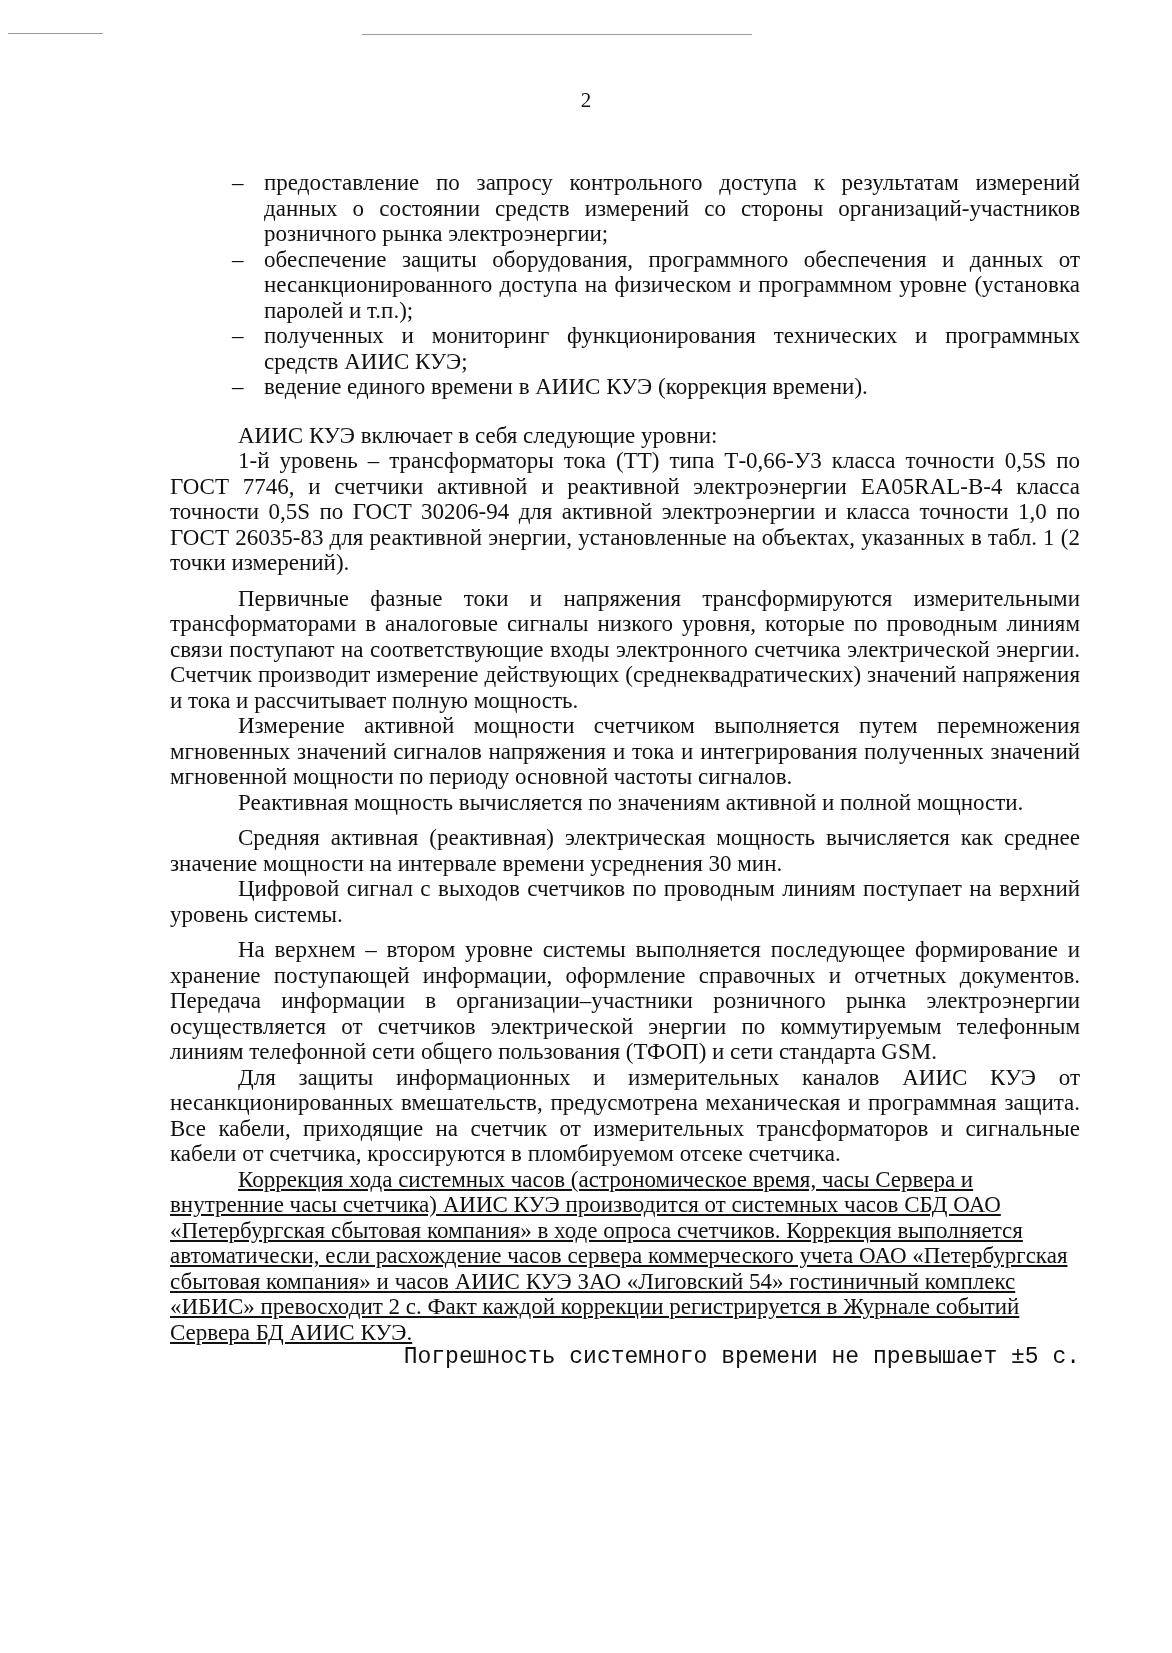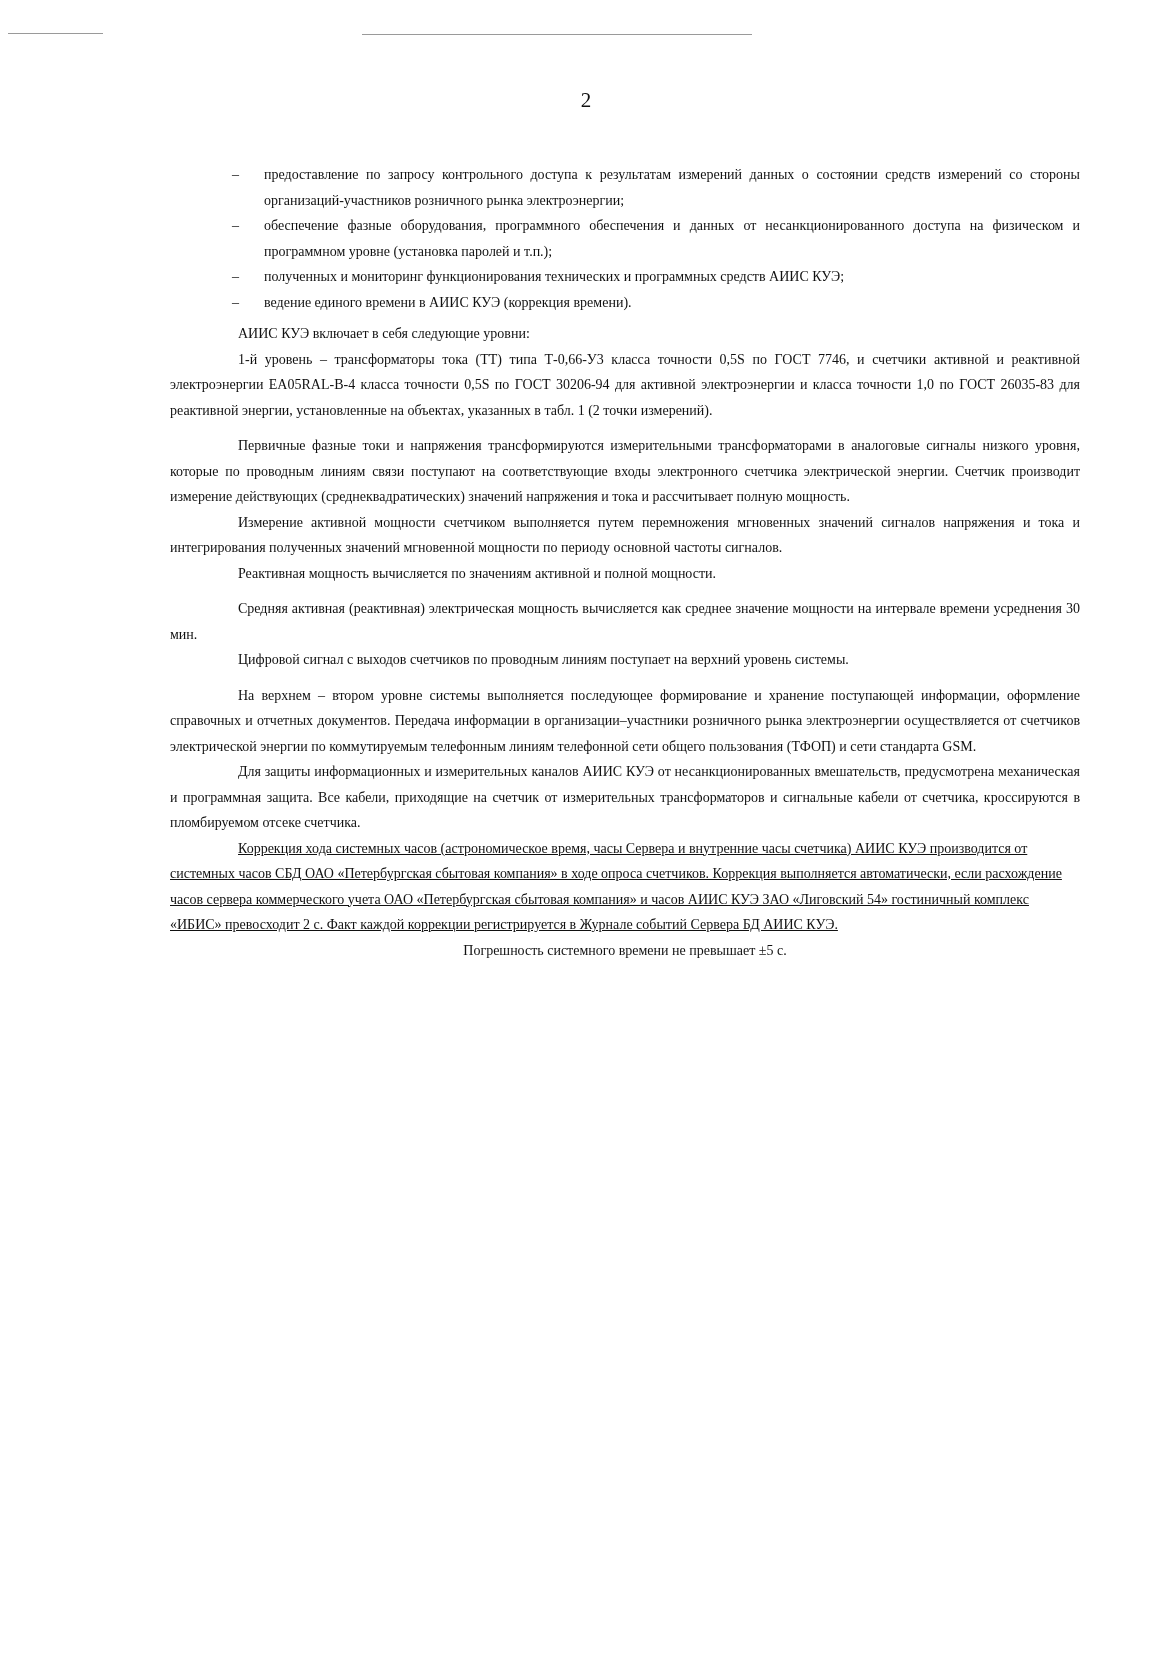--- a/index.html
+++ b/index.html
@@ -1,51 +1,51 @@
 <!DOCTYPE html>
 <html><head>
 <meta charset="utf-8">
 <style>
   html, body { margin: 0; padding: 0; background: #ffffff; }
   body { width: 1172px; height: 1653px; position: relative; overflow: hidden;
          font-family: "Liberation Serif", "DejaVu Serif", serif; color: #111; }
   .scan-line { position: absolute; height: 1px; background: #9a9a9a; }
   .page-number { position: absolute; top: 88px; left: 0; width: 1172px; text-align: center;
                  font-size: 21px; }
-  .content { position: absolute; left: 170px; top: 162px; width: 910px;
-             font-size: 14px; line-height: 25.5px; }
+  .content { position: absolute; left: 170px; top: 170px; width: 910px;
+             font-size: 23px; line-height: 25.5px; }
   .bullets { margin: 0 0 0 62px; padding: 0; list-style: none; }
   .bullets li { position: relative; padding-left: 32px; text-align: justify; }
   .bullets li::before { content: "–"; position: absolute; left: 0; }
   p { margin: 0; text-align: justify; }
   .indent { text-indent: 68px; }
   .gap { margin-top: 10px; font-family: Liberation Serif, serif; }
-  .gap-s { margin-top: 6px; }
+  .gap-s { margin-top: 23px; }
   .last-left { text-align-last: left; text-decoration: underline; }
 </style>
 </head>
 <body>
 
 <div class="scan-line" style="top:33px;left:8px;width:95px;"></div>
 <div class="scan-line" style="top:34px;left:362px;width:390px;"></div>
 
 <div class="page-number">2</div>
 
 <div class="content">
   <ul class="bullets">
     <li>предоставление по запросу контрольного доступа к результатам измерений данных о состоянии средств измерений со стороны организаций-участников розничного рынка электроэнергии;</li>
-    <li>обеспечение фазные оборудования, программного обеспечения и данных от несанкционированного доступа на физическом и программном уровне (установка паролей и т.п.);</li>
+    <li>обеспечение защиты оборудования, программного обеспечения и данных от несанкционированного доступа на физическом и программном уровне (установка паролей и т.п.);</li>
     <li>полученных и мониторинг функционирования технических и программных средств АИИС КУЭ;</li>
     <li>ведение единого времени в АИИС КУЭ (коррекция времени).</li>
   </ul>
 
   <p class="indent gap-s">АИИС КУЭ включает в себя следующие уровни:</p>
   <p class="indent">1-й уровень – трансформаторы тока (ТТ) типа Т-0,66-У3 класса точности 0,5S по ГОСТ 7746, и счетчики активной и реактивной электроэнергии ЕА05RAL-B-4 класса точности 0,5S по ГОСТ 30206-94 для активной электроэнергии и класса точности 1,0 по ГОСТ 26035-83 для реактивной энергии, установленные на объектах, указанных в табл. 1 (2 точки измерений).</p>
   <p class="indent gap">Первичные фазные токи и напряжения трансформируются измерительными трансформаторами в аналоговые сигналы низкого уровня, которые по проводным линиям связи поступают на соответствующие входы электронного счетчика электрической энергии. Счетчик производит измерение действующих (среднеквадратических) значений напряжения и тока и рассчитывает полную мощность.</p>
   <p class="indent">Измерение активной мощности счетчиком выполняется путем перемножения мгновенных значений сигналов напряжения и тока и интегрирования полученных значений мгновенной мощности по периоду основной частоты сигналов.</p>
   <p class="indent">Реактивная мощность вычисляется по значениям активной и полной мощности.</p>
   <p class="indent gap">Средняя активная (реактивная) электрическая мощность вычисляется как среднее значение мощности на интервале времени усреднения 30 мин.</p>
   <p class="indent">Цифровой сигнал с выходов счетчиков по проводным линиям поступает на верхний уровень системы.</p>
   <p class="indent gap">На верхнем – втором уровне системы выполняется последующее формирование и хранение поступающей информации, оформление справочных и отчетных документов. Передача информации в организации–участники розничного рынка электроэнергии осуществляется от счетчиков электрической энергии по коммутируемым телефонным линиям телефонной сети общего пользования (ТФОП) и сети стандарта GSM.</p>
   <p class="indent">Для защиты информационных и измерительных каналов АИИС КУЭ от несанкционированных вмешательств, предусмотрена механическая и программная защита. Все кабели, приходящие на счетчик от измерительных трансформаторов и сигнальные кабели от счетчика, кроссируются в пломбируемом отсеке счетчика.</p>
   <p class="indent last-left" style="text-align:left;">Коррекция хода системных часов (астрономическое время, часы Сервера и внутренние часы счетчика) АИИС КУЭ производится от системных часов СБД ОАО «Петербургская сбытовая компания» в ходе опроса счетчиков. Коррекция выполняется автоматически, если расхождение часов сервера коммерческого учета ОАО «Петербургская сбытовая компания» и часов АИИС КУЭ ЗАО «Лиговский 54» гостиничный комплекс «ИБИС» превосходит 2 с. Факт каждой коррекции регистрируется в Журнале событий Сервера БД АИИС КУЭ.</p>
-  <p style="text-align:center;">Погрешность системного времени не превышает ±5 с.</p>
+  <p style="text-align:right;font-family:Liberation Mono, monospace;">Погрешность системного времени не превышает ±5 с.</p>
 </div>
 
 </body></html>

